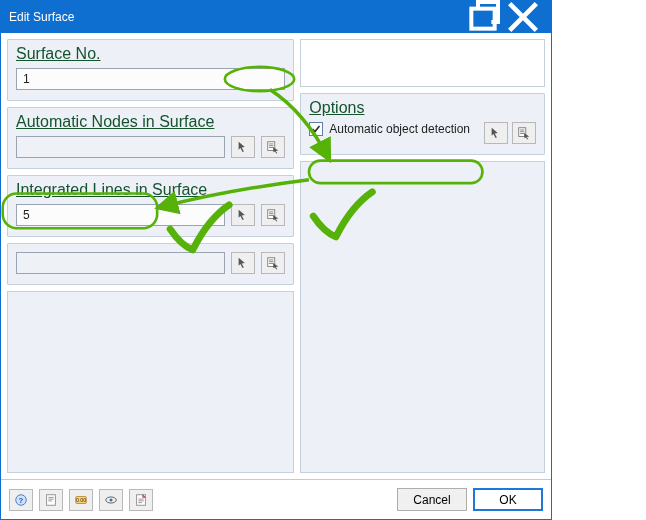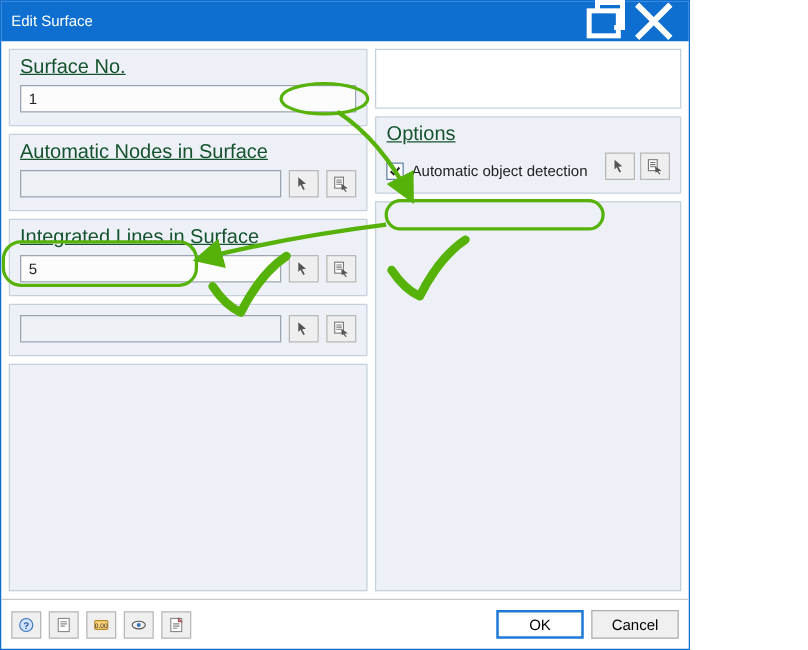--- a/index.html
+++ b/index.html
@@ -19,21 +19,21 @@
   .col-right { flex: 1 1 46%; display: flex; flex-direction: column; gap: 6px; }
   .group { border: 1px solid #c5d0dd; background: #edf1f7; padding: 8px 8px 10px 8px; border-radius: 1px; }
   .group .legend { font-size: 16px; color: #14532d; margin: -3px 0 5px 0; text-decoration: underline; }
   .preview-panel { border: 1px solid #c5d0dd; background: #fff; flex: 0 0 48px; }
   .spacer-panel { border: 1px solid #c5d0dd; background: #edf1f7; flex: 1; }
   .field-row { display: flex; align-items: center; gap: 6px; }
   .textbox { flex: 1; height: 22px; border: 1px solid #9aa5b1; background: #fcfcfc; padding: 2px 6px; font-size: 12px; color: #222; }
   .textbox.readonly { background: #eef2f6; color: #555; }
   .iconbtn { width: 24px; height: 22px; border: 1px solid #b8b8b8; background: #efefef; display: inline-flex; align-items: center; justify-content: center; cursor: pointer; }
   .iconbtn svg { width: 14px; height: 14px; }
-  .checkbox-row { display: flex; align-items: flex-end; gap: 6px; }
+  .checkbox-row { display: flex; align-items: flex-start; gap: 6px; }
   .checkbox { width: 14px; height: 14px; border: 1px solid #5e80a7; background: #fff; display: inline-flex; align-items: center; justify-content: center; cursor: pointer; }
   .checkbox svg { width: 10px; height: 10px; }
   .right-icons { margin-left: auto; display: flex; gap: 4px; }
   .footer { border-top: 1px solid #c9c9c9; padding: 8px; display: flex; align-items: center; gap: 6px; }
   .footer .left-btns { display: flex; gap: 6px; }
   .footer .spacer { flex: 1; }
   .btn { min-width: 70px; height: 23px; border: 1px solid #adadad; background: #f0f0f0; font-size: 12px; cursor: pointer; padding: 0 14px; }
   .btn.primary { border: 2px solid #1e78d6; background: #fff; color: #000; }
   
   .anno { position: absolute; pointer-events: none; }
@@ -212,17 +212,17 @@
           </span>
         <span class="iconbtn">
             <svg viewBox="0 0 16 16">
               <rect x="3" y="2" width="10" height="12" fill="#fff" stroke="#888"></rect>
               <path d="M10 2l3 3h-3z" fill="#d88" stroke="#a55"></path>
               <path d="M5 7h6M5 9h6M5 11h4" stroke="#888"></path>
             </svg>
           </span>
       </div>
       <div class="spacer"></div>
+      <button class="btn">Cancel</button>
       <button class="btn primary">OK</button>
-      <button class="btn">Cancel</button>
     </div>
   </div>
 </div>
 
 </body></html>

